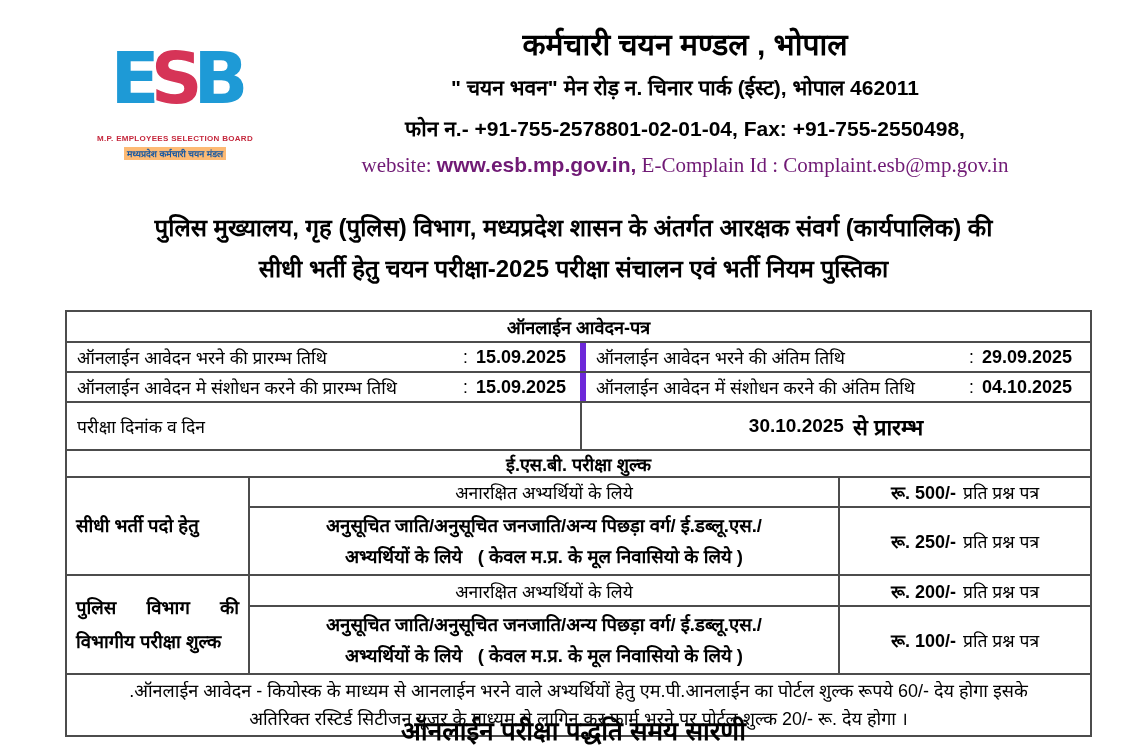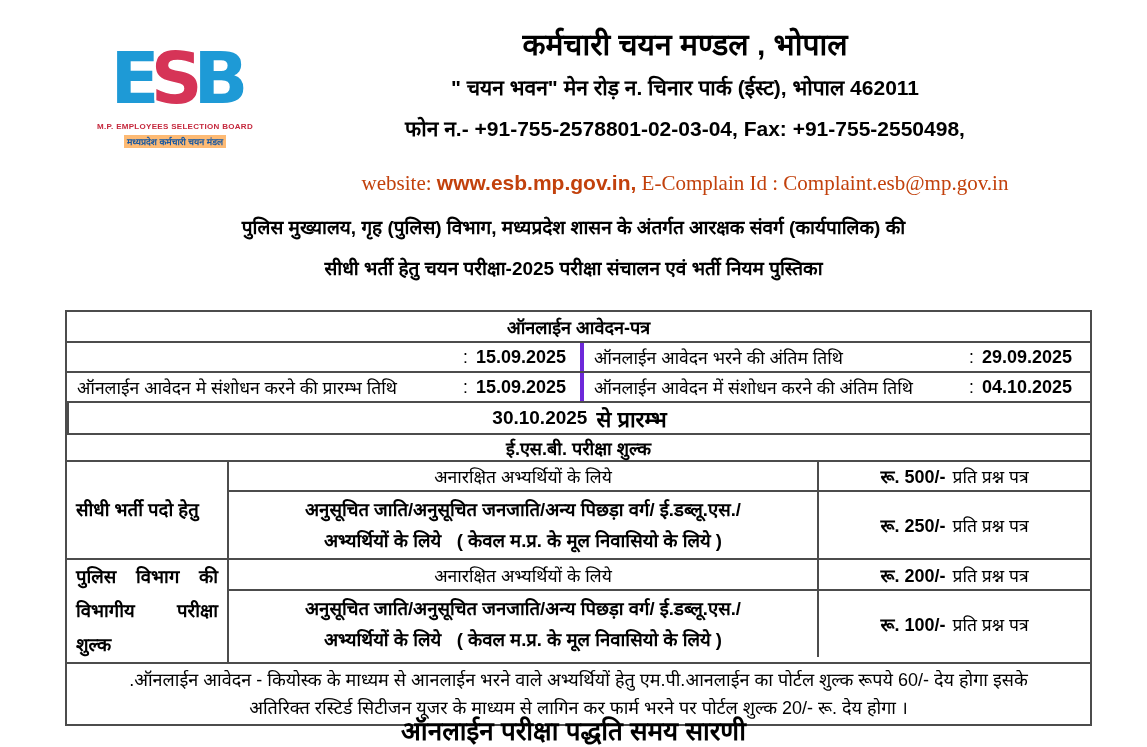--- a/index.html
+++ b/index.html
@@ -10,52 +10,52 @@
   }
   
   .logo{position:absolute;left:96px;top:34px;width:158px;text-align:center;}
   .logo-letters{
     font-family:"DejaVu Sans",sans-serif;font-weight:900;font-size:72px;
     line-height:88px;letter-spacing:-9px;user-select:none;
   }
   .logo-letters span{text-shadow:2px 0 0 #fff,-2px 0 0 #fff,0 2px 0 #fff,0 -2px 0 #fff;}
   .letter-blue{color:#1e9ad6;}
   .letter-red{color:#d63457;}
-  .logo-board{color:#c5283d;font-size:8px;font-weight:bold;letter-spacing:.3px;margin-top:0;white-space:nowrap;}
+  .logo-board{color:#c5283d;font-size:8px;font-weight:bold;letter-spacing:.3px;margin-top:12px;white-space:nowrap;}
   .logo-hindi{color:#1356a2;background:#fdba74;font-size:9px;font-weight:bold;display:inline-block;padding:0 3px;margin-top:2px;white-space:nowrap;}
   
   .header-block{position:absolute;left:250px;top:26px;width:870px;text-align:center;}
   .org-name{font-size:30px;font-weight:bold;line-height:38px;}
   .address-line{font-size:21px;font-weight:bold;margin-top:9px;}
   .phone-line{font-size:21px;font-weight:bold;margin-top:13px;}
-  .website-line{font-size:21px;color:#c2410c;margin-top:29px;font-family:"Liberation Serif","DejaVu Serif",serif;}
+  .website-line{font-size:21px;color:#701a75;margin-top:11px;font-family:"Liberation Serif","DejaVu Serif",serif;}
   .website-url{font-family:"Liberation Sans","DejaVu Sans",sans-serif;font-weight:bold;}
   
   .title-block{position:absolute;left:0;top:207px;width:1147px;text-align:center;
-    font-size:19px;font-weight:bold;line-height:41px;}
+    font-size:24px;font-weight:bold;line-height:41px;}
   
   .main-table{position:absolute;left:65px;top:310px;width:1027px;box-sizing:border-box;
     border:2px solid #4c4c4c;font-size:17.5px;}
   .trow{display:flex;border-top:2px solid #4c4c4c;align-items:stretch;box-sizing:border-box;}
   .trow:first-child{border-top:none;border-radius:6px;}
   .sec-header{justify-content:center;align-items:center;font-weight:bold;font-size:18px;}
   .sec-header.app{min-height:29px;}
   .sec-header.fee{min-height:27px;}
   .date-cell{width:513px;display:flex;align-items:center;min-height:28px;
     padding:0 14px 0 10px;box-sizing:border-box;}
-  .date-cell.right{flex:1;border-left:4px solid #6d28d9;padding-right:18px;}
+  .date-cell.right{flex:1;border-left:6px solid #6d28d9;padding-right:18px;}
   .date-cell .sep{margin-left:auto;padding-left:8px;}
   .date-cell .val{font-weight:bold;font-size:18px;margin-left:8px;white-space:nowrap;}
   .exam-left{width:513px;display:flex;align-items:center;min-height:46px;
     padding:0 10px;box-sizing:border-box;}
   .exam-right{flex:1;display:flex;align-items:center;justify-content:center;
     border-left:2px solid #4c4c4c;font-weight:bold;}
   .exam-date{font-size:19px;}
   .exam-suffix{font-size:22px;margin-left:9px;}
-  .fee-cat{width:160px;display:flex;align-items:center;padding:0 9px;
+  .fee-cat{width:181px;display:flex;align-items:center;padding:0 9px;
     font-weight:bold;font-size:18.5px;box-sizing:border-box;line-height:34px;}
   .fee-cat span{display:block;width:100%;text-align:justify;}
   .fee-rows{flex:1;display:flex;flex-direction:column;border-left:2px solid #4c4c4c;}
   .fee-row{display:flex;border-top:2px solid #4c4c4c;box-sizing:border-box;}
   .fee-row:first-child{border-top:none;}
   .fee-row.single{min-height:28px;}
   .fee-row.double{min-height:66px;}
   .fee-desc{width:588px;display:flex;flex-direction:column;justify-content:center;
     align-items:center;text-align:center;box-sizing:border-box;padding:2px 2px;}
   .fee-desc.bold2{font-weight:bold;font-size:18.5px;line-height:31px;}
@@ -77,41 +77,42 @@
   <div class="logo-letters">
     <span class="letter-blue">E</span><span class="letter-red">S</span><span class="letter-blue">B</span>
   </div>
   <div class="logo-board">M.P. EMPLOYEES SELECTION BOARD</div>
   <div><span class="logo-hindi">मध्यप्रदेश कर्मचारी चयन मंडल</span></div>
 </div>
 
 <div class="header-block">
   <div class="org-name">कर्मचारी चयन मण्डल , भोपाल</div>
   <div class="address-line">" चयन भवन" मेन रोड़ न. चिनार पार्क (ईस्ट), भोपाल 462011</div>
-  <div class="phone-line">फोन न.- +91-755-2578801-02-03-04, Fax: +91-755-2550498,</div>
+  <div class="phone-line">फोन न.- +91-755-2578801-02-01-04, Fax: +91-755-2550498,</div>
   <div class="website-line">
     <span>website:</span>
     <span class="website-url">www.esb.mp.gov.in,</span>
     <span>E-Complain Id : Complaint.esb@mp.gov.in</span>
   </div>
 </div>
 
 <div class="title-block">
   <div>पुलिस मुख्यालय, गृह (पुलिस) विभाग, मध्यप्रदेश शासन के अंतर्गत आरक्षक संवर्ग (कार्यपालिक) की</div>
   <div>सीधी भर्ती हेतु चयन परीक्षा-2025 परीक्षा संचालन एवं भर्ती नियम पुस्तिका</div>
 </div>
 
 <div class="main-table">
 
   <div class="trow sec-header app">
     <span>ऑनलाईन आवेदन-पत्र</span>
   </div>
 
   <div class="trow">
     <div class="date-cell">
+      <span class="lbl">ऑनलाईन आवेदन भरने की प्रारम्भ तिथि</span>
       <span class="sep">:</span>
       <span class="val">15.09.2025</span>
     </div>
     <div class="date-cell right">
       <span class="lbl">ऑनलाईन आवेदन भरने की अंतिम तिथि</span>
       <span class="sep">:</span>
       <span class="val">29.09.2025</span>
     </div>
   </div>
 
@@ -122,20 +123,23 @@
       <span class="val">15.09.2025</span>
     </div>
     <div class="date-cell right">
       <span class="lbl">ऑनलाईन आवेदन में संशोधन करने की अंतिम तिथि</span>
       <span class="sep">:</span>
       <span class="val">04.10.2025</span>
     </div>
   </div>
 
   <div class="trow">
+    <div class="exam-left">
+      <span>परीक्षा दिनांक व दिन</span>
+    </div>
     <div class="exam-right">
       <span class="exam-date">30.10.2025</span>
       <span class="exam-suffix">से प्रारम्भ</span>
     </div>
   </div>
 
   <div class="trow sec-header fee">
     <span>ई.एस.बी. परीक्षा शुल्क</span>
   </div>
 

